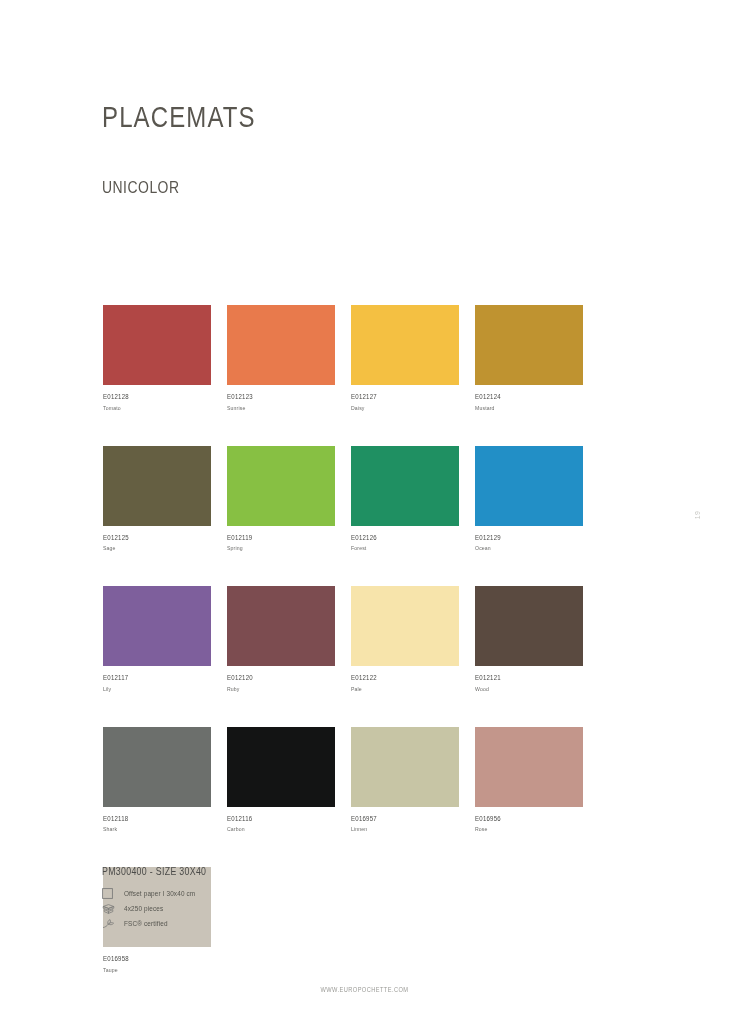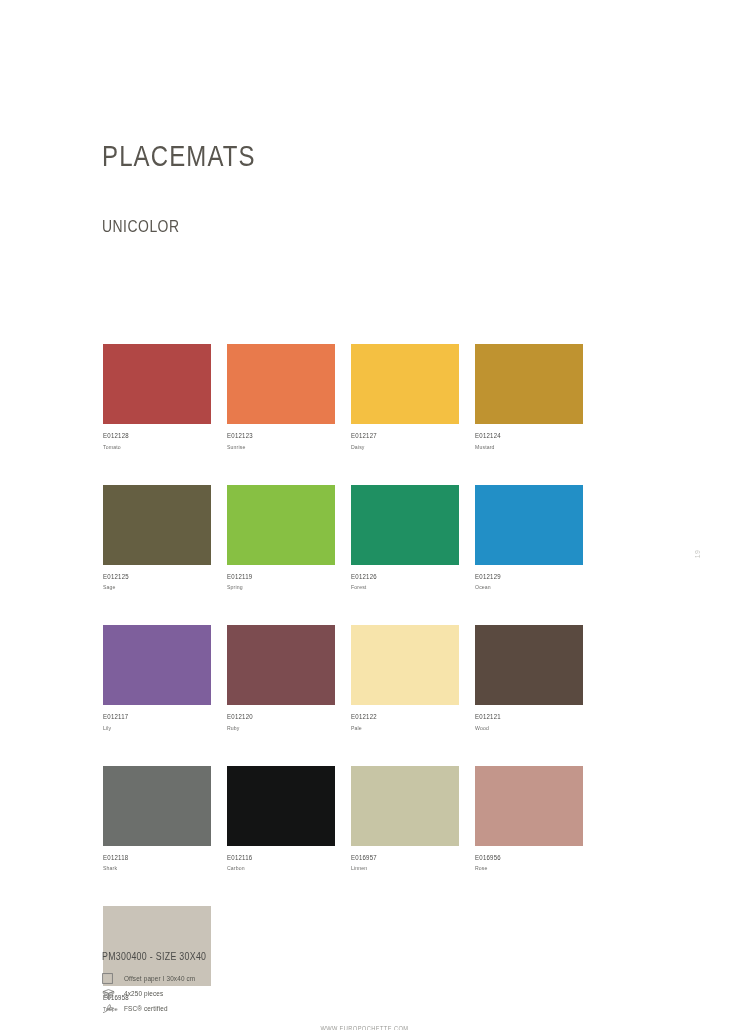--- a/index.html
+++ b/index.html
@@ -12,21 +12,20 @@
     background: #ffffff;
     font-family: "Liberation Sans", sans-serif;
     position: relative;
     overflow: hidden;
     -webkit-font-smoothing: antialiased;
   }
 
   .page {
     position: absolute;
     inset: 0;
-    margin-top: 39px;
   }
 
   
   .page-title {
     position: absolute;
     left: 102px;
     top: 100px;
     font-size: 30px;
     letter-spacing: 1.4px;
     color: #59564f;
@@ -84,21 +83,21 @@
     color: #6d6d6b;
     transform: scaleX(0.92);
     transform-origin: left center;
     white-space: nowrap;
   }
 
   
   .specs {
     position: absolute;
     left: 102px;
-    top: 912px;
+    top: 866px;
   }
   .specs-title {
     font-size: 10px;
     letter-spacing: 0.35px;
     color: #4a4a48;
     transform: scaleX(0.88);
     transform-origin: left center;
     white-space: nowrap;
   }
   .spec-list {

